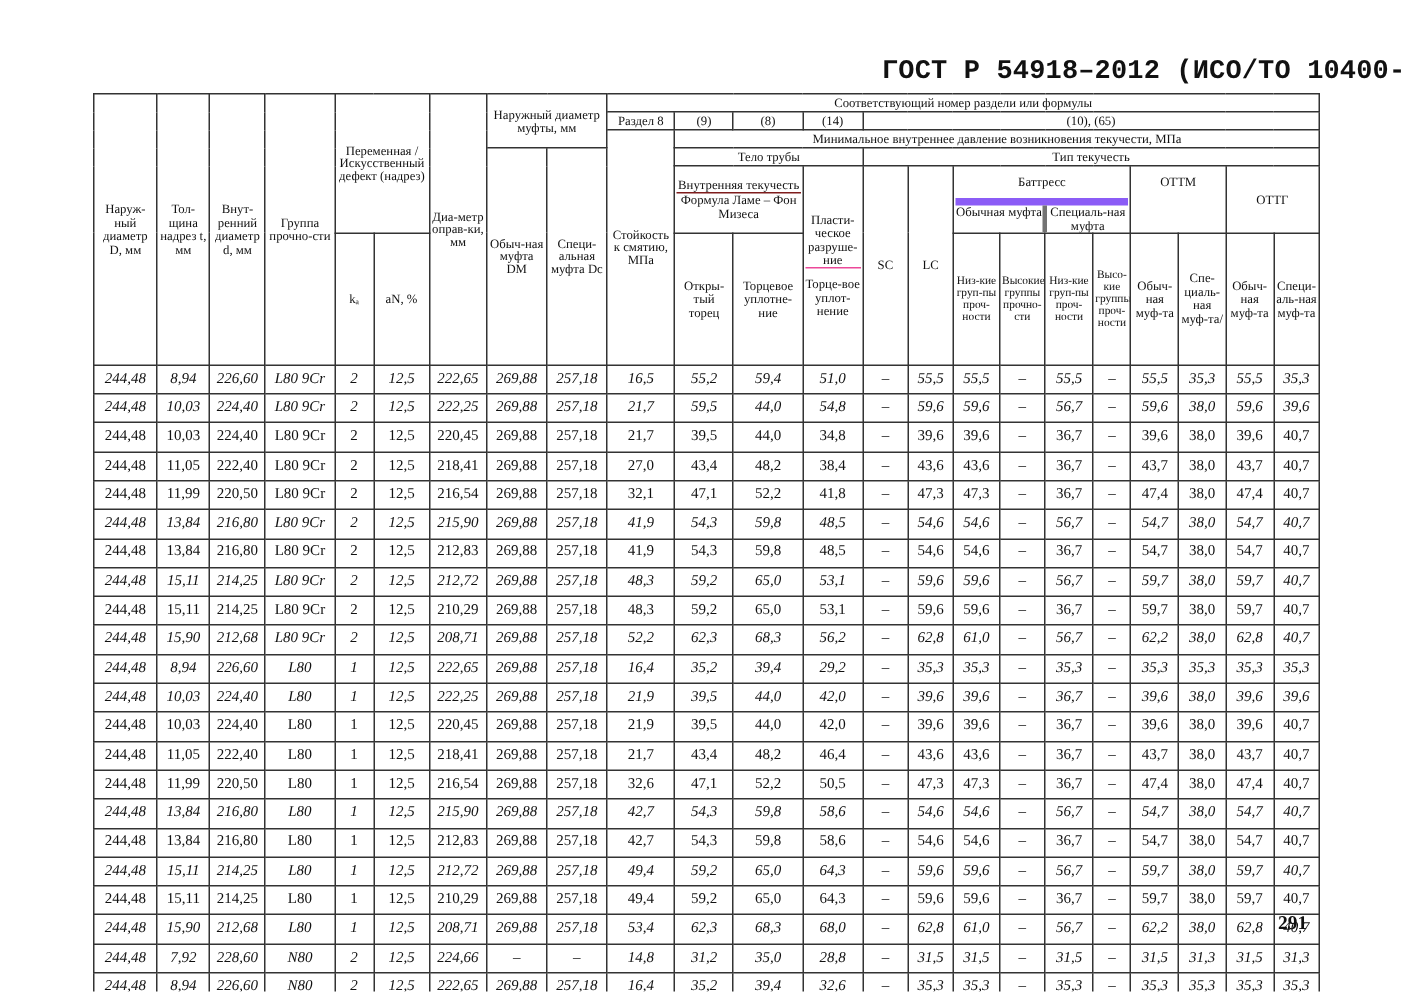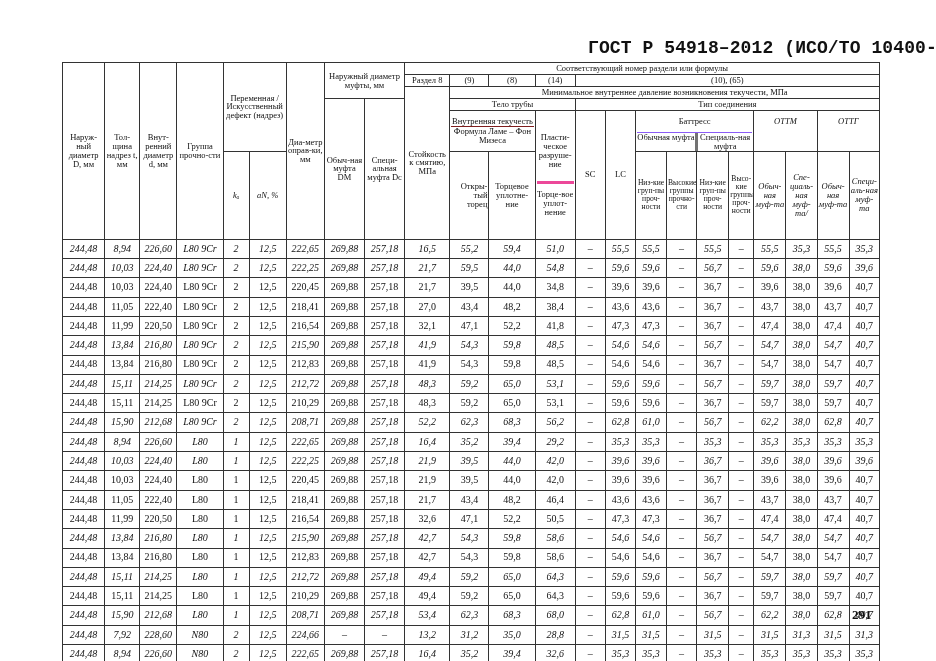--- a/index.html
+++ b/index.html
@@ -10,21 +10,21 @@
   .page-num { position: absolute; left: 852px; top: 607px; font-size: 13px; font-weight: bold; }
   table.main { position: absolute; left: 62px; top: 62px; border-collapse: collapse;
                table-layout: fixed; width: 818px; }
   table.main td, table.main th { border: 1px solid #333; padding: 0 1px; text-align: center;
                vertical-align: middle; font-weight: normal; overflow: hidden; line-height: 1.05; }
   table.main th { font-size: 8.5px; }
   table.main td { font-size: 10px; height: 18.3px; white-space: nowrap; }
   .it { font-style: italic; }
   tr.hdr-thin th { height: 11px; }
   .small { font-size: 7.6px !important; }
-  .th-it { font-style: italic; }
+  .th-it { }
 </style>
 </head>
 <body>
 
 <div class="doc-title">ГОСТ Р 54918–2012 (ИСО/ТО 10400-2012)</div>
 
 <table class="main">
   <colgroup>
     <col style="width:42px">
       <col style="width:35px">
@@ -69,47 +69,47 @@
       <th colspan="10">(10), (65)</th>
     </tr>
     <tr class="hdr-thin">
       <th rowspan="4">Стойкость к смятию, МПа</th>
       <th colspan="13">Минимальное внутреннее давление возникновения текучести, МПа</th>
     </tr>
     <tr class="hdr-thin">
       <th rowspan="3">Обыч-ная муфта DM</th>
       <th rowspan="3">Специ-альная муфта Dc</th>
       <th colspan="3">Тело трубы</th>
-      <th colspan="10">Тип соединения</th>
+      <th colspan="10">Тип текучесть</th>
     </tr>
     <tr>
       <th colspan="2" style="height:38px">
         <div style="border-bottom:1px solid #7f1d1d;padding-bottom:1px">Внутренняя текучесть</div>
         <div>Формула Ламе – Фон Мизеса</div>
       </th>
       <th rowspan="2">
-        <div style="border-bottom:3px solid #ec4899;padding-bottom:12px">Пласти-ческое разруше-ние</div>
+        <div style="border-bottom:1px solid #ec4899;padding-bottom:0">Пласти-ческое разруше-ние</div>
         <div style="padding-top:6px">Торце-вое уплот-нение</div>
       </th>
       <th rowspan="2">SC</th>
       <th rowspan="2">LC</th>
       <th colspan="4">
-        <div style="border-bottom:1px solid #8b5cf6;padding:6px 0">Баттресс</div>
+        <div style="border-bottom:5px solid #8b5cf6;padding:6px 0">Баттресс</div>
         <div style="display:flex">
           <div style="flex:61;border-right:3px solid #737373">Обычная муфта</div>
           <div style="flex:57">Специаль-ная муфта</div>
         </div>
       </th>
       <th colspan="2" class="th-it" style="vertical-align:top;padding-top:6px">ОТТМ</th>
-      <th colspan="2" class="th-it" style="vertical-align:top;padding-top:6px">ОТТГ</th>
+      <th colspan="2" class="th-it" style="vertical-align:top;padding-top:18px">ОТТГ</th>
     </tr>
     <tr style="height:88px">
       <th class="th-it">kₐ</th>
       <th class="th-it">aN, %</th>
-      <th style="text-align:right">Откры-тый торец</th>
+      <th style="text-align:center">Откры-тый торец</th>
       <th>Торцевое уплотне-ние</th>
       <th class="small">Низ-кие груп-пы проч-ности</th>
       <th class="small">Высокие группы прочно-сти</th>
       <th class="small">Низ-кие груп-пы проч-ности</th>
       <th class="small">Высо-кие группы проч-ности</th>
       <th class="th-it">Обыч-ная муф-та</th>
       <th class="th-it">Спе-циаль-ная муф-та/</th>
       <th class="th-it">Обыч-ная муф-та</th>
       <th class="th-it">Специ-аль-ная муф-та</th>
     </tr>
@@ -618,21 +618,21 @@
       <tr class="it">
         <td>244,48</td>
         <td>7,92</td>
         <td>228,60</td>
         <td>N80</td>
         <td>2</td>
         <td>12,5</td>
         <td>224,66</td>
         <td>–</td>
         <td>–</td>
-        <td>13,2</td>
+        <td>14,8</td>
         <td>31,2</td>
         <td>35,0</td>
         <td>28,8</td>
         <td>–</td>
         <td>31,5</td>
         <td>31,5</td>
         <td>–</td>
         <td>31,5</td>
         <td>–</td>
         <td>31,5</td>

